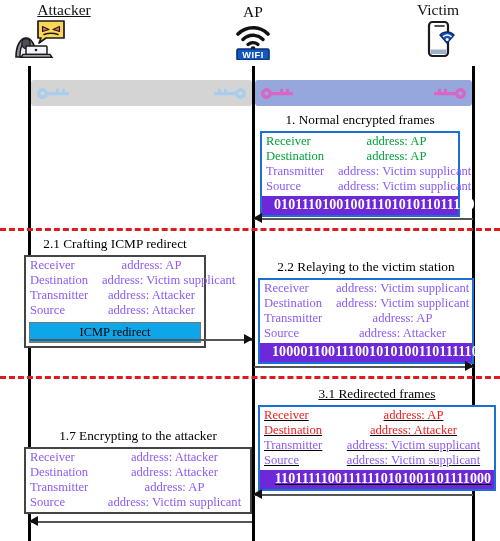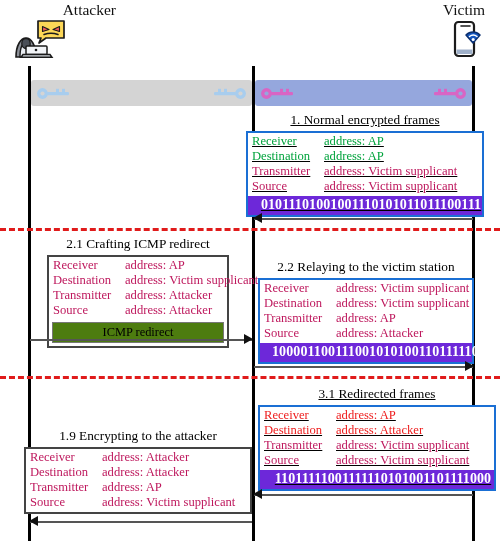--- a/index.html
+++ b/index.html
@@ -14,24 +14,24 @@
   #diagram { position: absolute; inset: 0; width: 500px; height: 541px; }
 
   
   .actor { position: absolute; text-align: center; }
   .actor-label {
     font-size: 15.5px; color: #111; line-height: 1.05; white-space: nowrap;
   }
   .actor-icon { height: 40px; display: flex; align-items: flex-end; justify-content: center; }
 
   #actor-attacker { left: 6px;  top: 2px; width: 110px; }
-  #actor-attacker .actor-label { text-align: right; padding-left: 6px; }
+  #actor-attacker .actor-label { text-align: center; padding-left: 6px; text-decoration: underline; }
   #actor-attacker .actor-icon { justify-content: flex-start; padding-left: 8px; }
   #actor-ap       { left: 213px; top: 4px; width: 80px; }
-  #actor-victim   { left: 432px; top: 2px; width: 64px; }
+  #actor-victim   { left: 406px; top: 2px; width: 64px; }
 
   
   .lifeline { position: absolute; width: 3px; background: #000; }
 
   
   .keybar {
     position: absolute; height: 26px; border-radius: 3px;
     display: flex; align-items: center; justify-content: space-between;
   }
   #keybar-attacker-ap { background: #d4d4d4; }
@@ -48,34 +48,34 @@
   .phase-title {
     font-size: 13.3px; color: #000; text-align: center;
     line-height: 1.25; white-space: nowrap; margin-bottom: 2px;
   }
   .frame {
     border: 2px solid #1a6fd4; background: #fff; padding: 0;
   }
   .frame.plain { border: 2px solid #444444; }
   .addr-table { padding: 1px 3px 2px 4px; }
   .addr-row {
-    display: flex; font-size: 12.6px; line-height: 1.19; color: #be185d;
+    display: flex; font-size: 12.6px; line-height: 1.19; color: #8b5cf6;
     white-space: nowrap;
   }
   .addr-field { width: 72px; flex: none; }
-  .addr-rest  { flex: 1; }
+  .addr-rest  { flex: 1; text-align: center; }
   .green { color: #00a33c; }
   .red   { color: #ee1c1c; }
   .payload-bin {
     background: #6d28d9; color: #fff; font-size: 14px; letter-spacing: 0.1px;
     text-align: center; padding: 1px 0 2px 12px; line-height: 1.2;
     font-family: "Liberation Serif", "DejaVu Serif", serif; font-weight: bold;
   }
   .payload-plain {
-    background: #4d7c0f; color: #000; font-size: 12.4px; text-align: center;
+    background: #0ea5e9; color: #000; font-size: 12.4px; text-align: center;
     padding: 2px 0 3px 0; line-height: 1.2; border: 1px solid #777;
     margin: 2px 3px 3px 3px;
   }
 
   
   .arrow { position: absolute; height: 11px; }
   .arrow .shaft {
     position: absolute; left: 0; right: 0; top: 5px; height: 1.6px; background: #555;
   }
   .arrow .head {
@@ -104,20 +104,33 @@
         <path d="M9 36.5 L36 36.5 L38 39.3 L7 39.3 Z" fill="#cfd4da" stroke="#1b1b1b" stroke-width="1.5"></path>
 
         <path d="M24 3 L50 3 L50 20 L32 20 L25 25 L27 20 L24 20 Z" fill="#fcd757" stroke="#1b1b1b" stroke-width="1.7" stroke-linejoin="round"></path>
         <path d="M28.5 8.5 L35 11.5 L28.5 13.5 Z" fill="#f05a5a" stroke="#1b1b1b" stroke-width="1.1" stroke-linejoin="round"></path>
         <path d="M45.5 8.5 L39 11.5 L45.5 13.5 Z" fill="#f05a5a" stroke="#1b1b1b" stroke-width="1.1" stroke-linejoin="round"></path>
         <path d="M30 16.5 Q37 14 44 16.5" fill="none" stroke="#1b1b1b" stroke-width="1.6" stroke-linecap="round"></path>
       </svg>
     </div>
   </div>
 
+  <div class="actor" id="actor-ap">
+    <div class="actor-label">AP</div>
+    <div class="actor-icon">
+      <svg width="42" height="40" viewBox="0 0 42 40">
+        <path d="M6 14 A21 21 0 0 1 36 14" fill="none" stroke="#111" stroke-width="3.6" stroke-linecap="round"></path>
+        <path d="M11 19.5 A14 14 0 0 1 31 19.5" fill="none" stroke="#111" stroke-width="3.4" stroke-linecap="round"></path>
+        <path d="M16 24.5 A7.5 7.5 0 0 1 26 24.5" fill="none" stroke="#111" stroke-width="3.2" stroke-linecap="round"></path>
+        <circle cx="21" cy="28.5" r="2.3" fill="#111"></circle>
+        <rect x="5" y="29" width="32" height="11" rx="1.4" fill="#1557c0" stroke="#0b2f6e" stroke-width="1.6"></rect>
+        <text x="21" y="37.6" font-family="Liberation Sans, sans-serif" font-size="9.2" font-weight="bold" fill="#ffffff" text-anchor="middle" letter-spacing="0.5">WIFI</text>
+      </svg>
+    </div>
+  </div>
 
   <div class="actor" id="actor-victim">
     <div class="actor-label">Victim</div>
     <div class="actor-icon">
       <svg width="34" height="40" viewBox="0 0 34 40">
         <rect x="8" y="4" width="19" height="34" rx="3.5" fill="#ffffff" stroke="#1b1b1b" stroke-width="2.2"></rect>
         <rect x="9.6" y="31.5" width="15.8" height="4.5" fill="#9fb0c9"></rect>
         <path d="M14 8 L23 8" stroke="#1b1b1b" stroke-width="1.6" stroke-linecap="round"></path>
         <path d="M33 17 C29 13 23 13 19 17 L26 25 Z" fill="#1557c0" stroke="#0b2f6e" stroke-width="1.5" stroke-linejoin="round"></path>
         <path d="M22.5 18.5 A6 6 0 0 1 30 18.5" fill="none" stroke="#ffffff" stroke-width="1.5" stroke-linecap="round"></path>
@@ -165,21 +178,21 @@
       <svg width="34" height="13" viewBox="0 0 34 13">
         <circle cx="27.5" cy="6.5" r="5.4" fill="#d965c4"></circle>
         <circle cx="27.5" cy="6.5" r="2.1" fill="#95a7dd"></circle>
         <rect x="1" y="4.9" width="22" height="3.3" rx="1.2" fill="#d965c4"></rect>
         <rect x="5" y="1.8" width="3" height="3.3" fill="#d965c4"></rect>
         <rect x="11" y="1.8" width="3" height="3.3" fill="#d965c4"></rect>
       </svg>
     </span>
   </div>
 
-  <div class="phase" id="phase-1" style="left:246px; top:112px; width:238px;text-decoration:underline;">
+  <div class="phase" id="phase-1" style="left:260px; top:112px; width:200px;">
     <div class="phase-title">1. Normal encrypted frames</div>
     <div class="frame">
       <div class="addr-table">
         <div class="addr-row green">
           <span class="addr-field">Receiver</span>
           <span class="addr-rest">address: AP</span>
         </div>
         <div class="addr-row green">
           <span class="addr-field">Destination</span>
           <span class="addr-rest">address: AP</span>
@@ -197,21 +210,21 @@
     </div>
   </div>
 
   <div class="arrow left" id="msg-1" style="left:254px; top:213px; width:219px;">
     <div class="shaft"></div>
     <div class="head"></div>
   </div>
 
   <div class="divider" style="top:228px;"></div>
 
-  <div class="phase" id="phase-2-1" style="left:24px; top:236px; width:182px;margin-left:23px;">
+  <div class="phase" id="phase-2-1" style="left:24px; top:236px; width:182px;">
     <div class="phase-title">2.1 Crafting ICMP redirect</div>
     <div class="frame plain">
       <div class="addr-table">
         <div class="addr-row">
           <span class="addr-field">Receiver</span>
           <span class="addr-rest">address: AP</span>
         </div>
         <div class="addr-row">
           <span class="addr-field">Destination</span>
           <span class="addr-rest">address: Victim supplicant</span>
@@ -290,21 +303,21 @@
       <div class="payload-bin">11011111001111110101001101111000</div>
     </div>
   </div>
 
   <div class="arrow left" id="msg-3-1" style="left:254px; top:489px; width:219px;">
     <div class="shaft"></div>
     <div class="head"></div>
   </div>
 
   <div class="phase" id="phase-3-2" style="left:24px; top:428px; width:228px;">
-    <div class="phase-title">1.9 Encrypting to the attacker</div>
+    <div class="phase-title">1.7 Encrypting to the attacker</div>
     <div class="frame plain">
       <div class="addr-table">
         <div class="addr-row">
           <span class="addr-field">Receiver</span>
           <span class="addr-rest">address: Attacker</span>
         </div>
         <div class="addr-row">
           <span class="addr-field">Destination</span>
           <span class="addr-rest">address: Attacker</span>
         </div>

